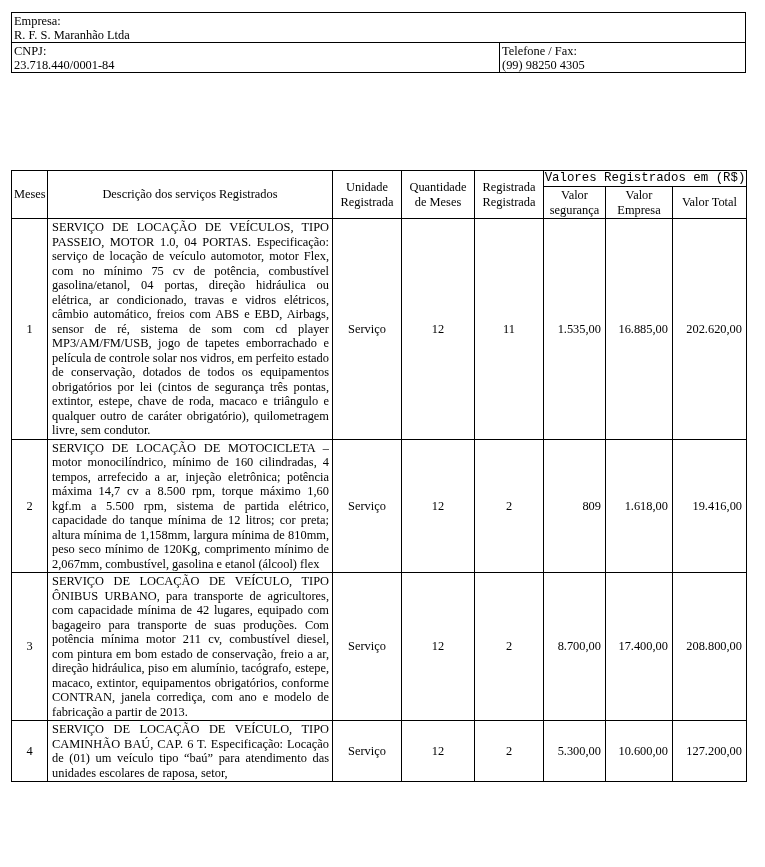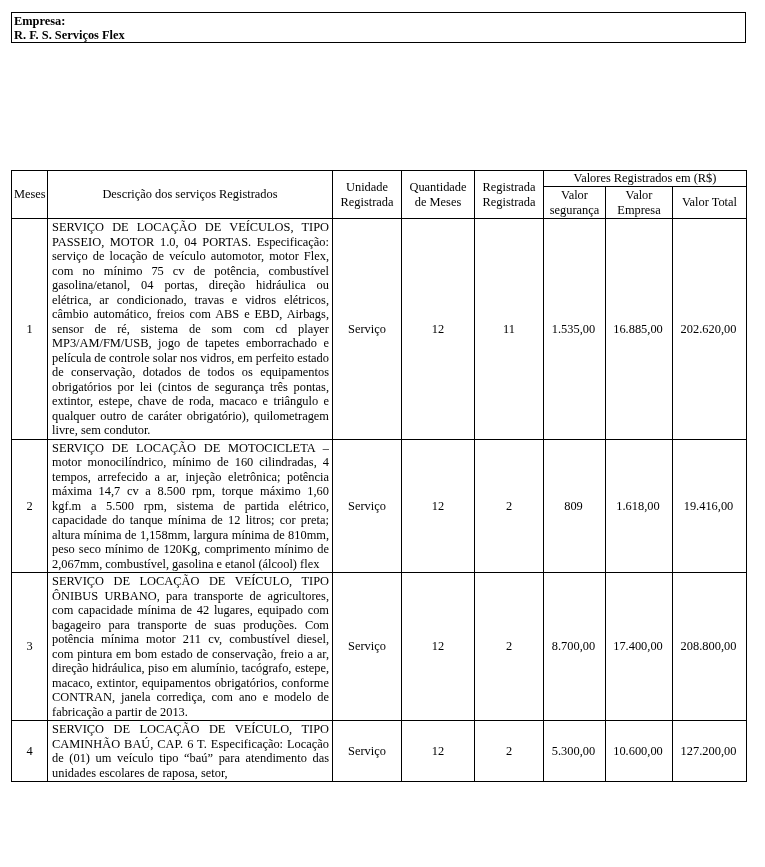--- a/index.html
+++ b/index.html
@@ -1,37 +1,47 @@
 <!DOCTYPE html>
 <html><head>
 <meta charset="utf-8">
 <style>
   html, body { margin:0; padding:0; background:#ffffff; }
   body { width:765px; height:867px; position:relative; overflow:hidden;
          font-family:"Liberation Serif", "DejaVu Serif", serif; color:#000; }
-  .info { position:absolute; left:11px; top:12px; width:735px; border-collapse:collapse; font-size:12.4px; line-height:14px;font-weight:bold; }
+  .info { position:absolute; left:11px; top:12px; width:735px; border-collapse:collapse; font-size:12.4px; line-height:14px; }
   .info td { border:1px solid #000; padding:1px 2px 0 2px; vertical-align:top; }
   .info td.r { width:241px; }
   .main { position:absolute; left:11px; top:170px; width:735px; border-collapse:collapse; font-size:12.4px; line-height:14.5px; table-layout:fixed; }
   .main th, .main td { border:1.6px solid #000; padding:0 2px; }
   .main th { font-weight:normal; text-align:center; vertical-align:middle; line-height:15px; }
   .main td { vertical-align:middle; text-align:center; }
   .main td.desc { text-align:justify; vertical-align:top; padding:1px 3px 1px 4px; }
-  .main td.num { text-align:center; padding-right:4px; }
-  .main th.grp { height:14px; padding:0; }
+  .main td.num { text-align:right; padding-right:4px; }
+  .main th.grp { height:14px; padding:0;font-family:Liberation Mono, monospace; }
 </style>
 </head>
 <body>
 
 <table class="info">
   <tbody>
       <tr>
     <td colspan="2">
       <div>Empresa:</div>
-      <div>R. F. S. Serviços Flex</div>
+      <div>R. F. S. Maranhão Ltda</div>
+    </td>
+  </tr>
+  <tr>
+    <td>
+      <div>CNPJ:</div>
+      <div>23.718.440/0001-84</div>
+    </td>
+    <td class="r">
+      <div>Telefone / Fax:</div>
+      <div>(99) 98250 4305</div>
     </td>
   </tr>
 </tbody>
   </table>
 
 <table class="main">
   <colgroup>
     <col style="width:36px">
       <col style="width:285px">
       <col style="width:69px">

